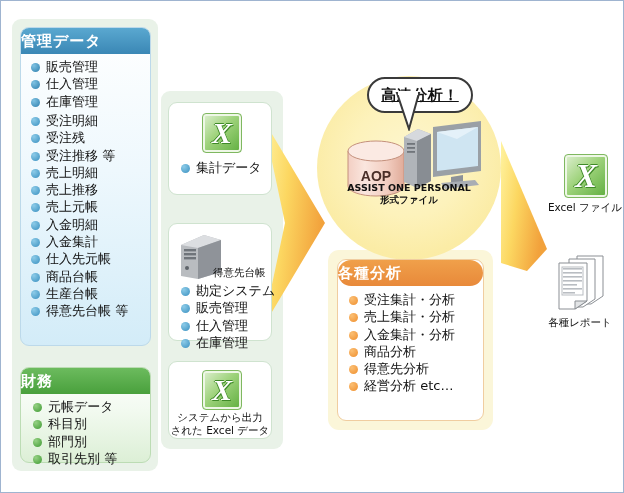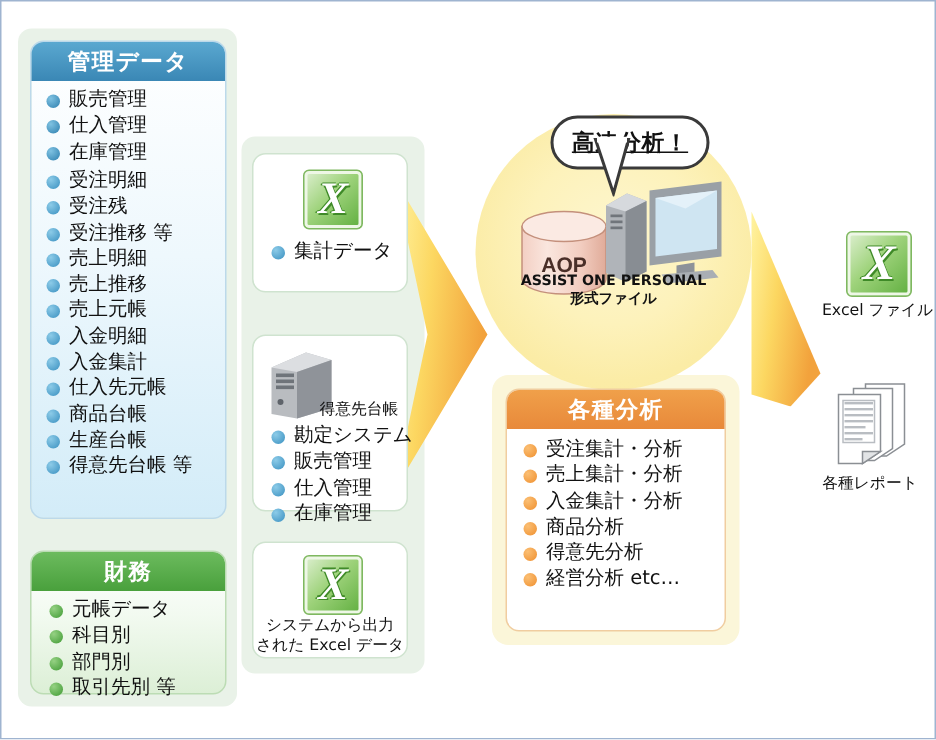--- a/index.html
+++ b/index.html
@@ -42,29 +42,29 @@
     background:#ffffff;
     border:1px solid #cfe3cf;
     border-radius:9px;
   }
 
   
   .hdr{
     position:absolute;left:0;top:0;width:100%;
     box-sizing:border-box;
     height:26px;line-height:26px;
-    text-align:center;
+    text-align:left;
     color:#ffffff;
     font-size:15px;font-weight:bold;
     letter-spacing:1px;
     border-radius:8px 8px 0 0;
   }
   .hdr-blue{background:linear-gradient(#5aa8d0,#3a87b5);}
   .hdr-green{background:linear-gradient(#6cbb5e,#49a03c);}
-  .hdr-orange{background:linear-gradient(#f0a04a,#e8893a);}
+  .hdr-orange{background:linear-gradient(#f0a04a,#e8893a);border-radius:13px;}
 
   
   ul.bl{list-style:none;margin:0;padding:0;}
   ul.bl li{
     position:relative;
     padding-left:16px;
     font-size:13px;
     color:#111;
     line-height:17.3px;
     white-space:nowrap;

